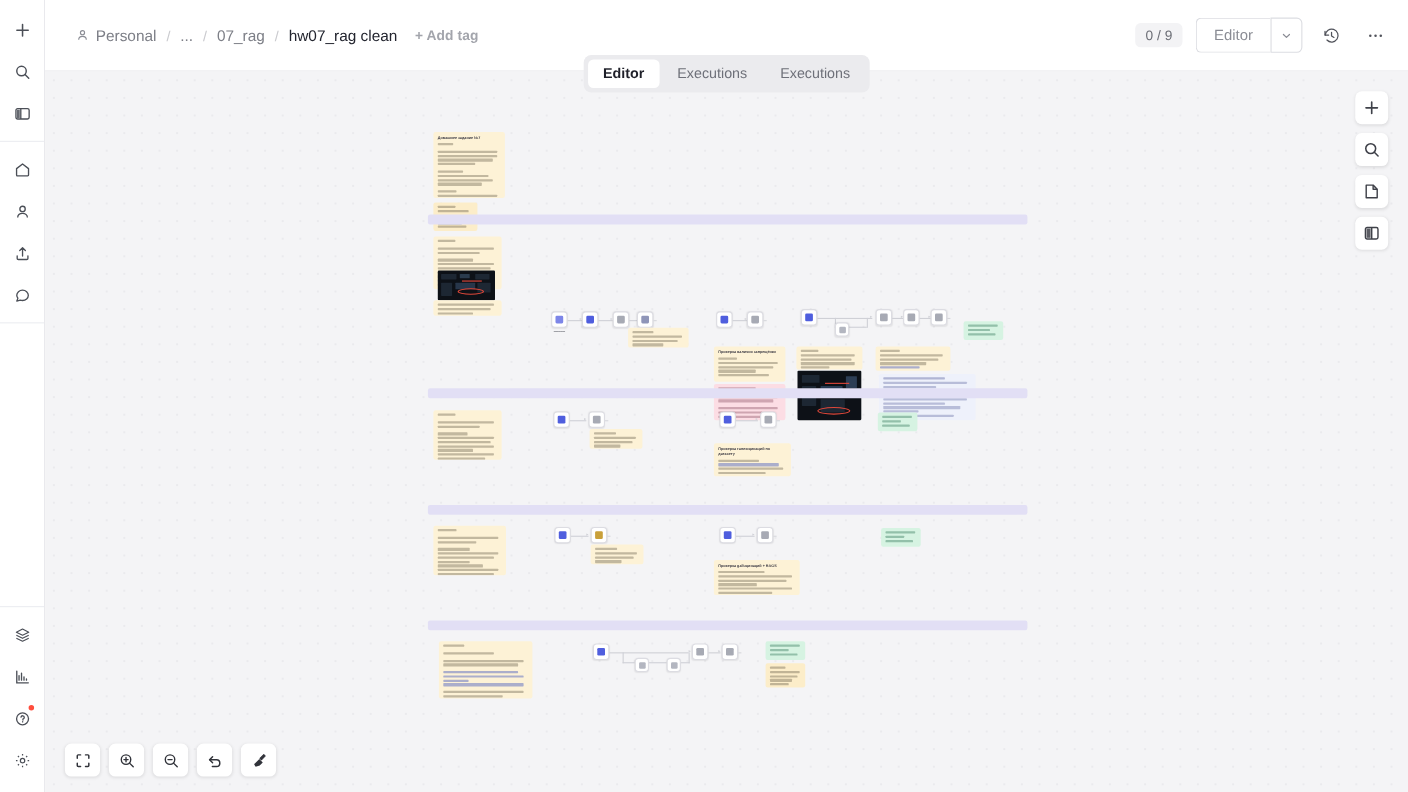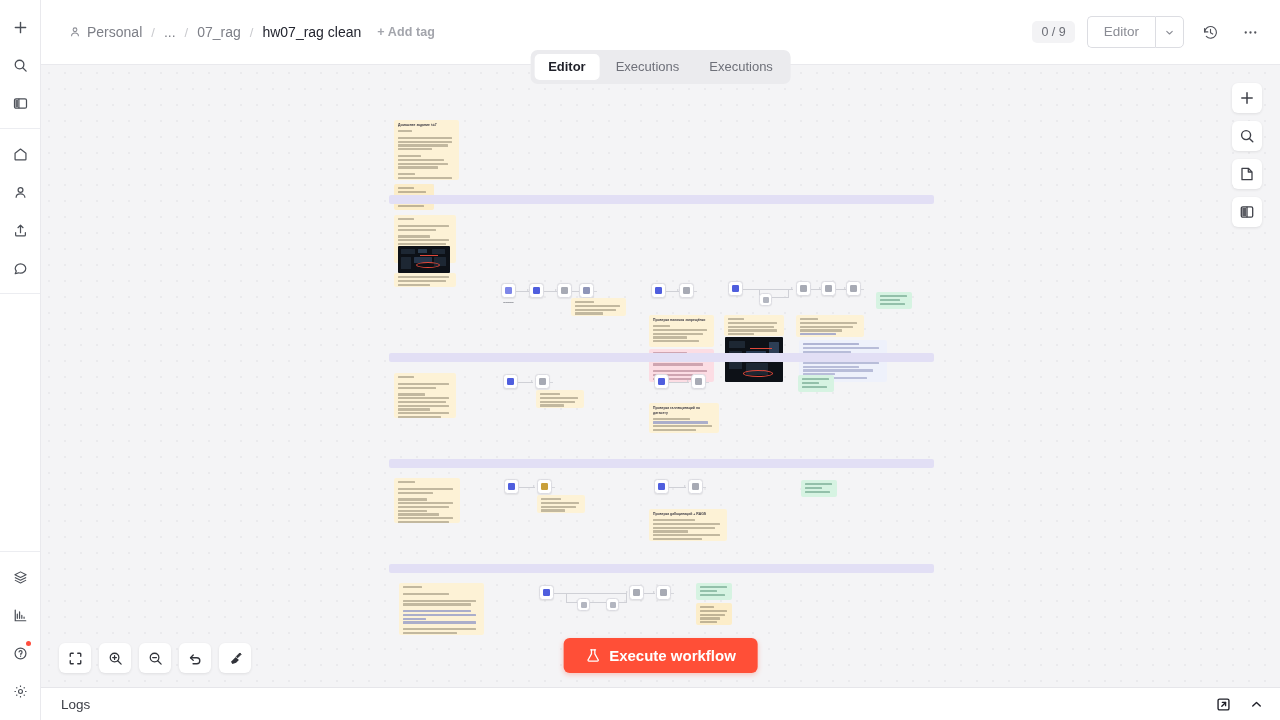--- a/index.html
+++ b/index.html
@@ -769,43 +769,17 @@
           </svg>
         </div>
         <div class="btool">
           <svg width="15" height="15" viewBox="0 0 16 16" fill="currentColor">
             <path d="M12.6 2.1 8.9 5.8l1.4 1.4 3.7-3.7z" stroke="currentColor" stroke-width="1" stroke-linejoin="round"></path>
             <path d="M8.3 6.4 3.2 11.5l1.5 2.4 4-1.3 2.9-2.9z"></path>
           </svg>
         </div>
       </div>
 
-      <button class="execute">
-        <span style="display:inline-flex;">
-          <svg width="15" height="15" viewBox="0 0 16 16" fill="none" stroke="#fff" stroke-width="1.35" stroke-linecap="round" stroke-linejoin="round">
-            <path d="M6.2 1.9v4.4L2.7 12.5a1 1 0 0 0 .85 1.55h8.9a1 1 0 0 0 .85-1.55L9.8 6.3V1.9"></path>
-            <path d="M5.4 1.9h5.2"></path>
-          </svg>
-        </span>
-        <span>Execute workflow</span>
-      </button>
     </div>
 
-    <div class="logs">
-      <span class="logs-title">Logs</span>
-      <div class="logs-right">
-        <span class="logs-btn">
-          <svg width="15" height="15" viewBox="0 0 16 16" fill="none" stroke="currentColor" stroke-width="1.45" stroke-linecap="round" stroke-linejoin="round">
-            <rect x="2.2" y="2.2" width="11.6" height="11.6" rx="1.6"></rect>
-            <path d="M6.2 9.8 10.2 5.8"></path>
-              <path d="M6.8 5.8h3.4v3.4"></path>
-          </svg>
-        </span>
-        <span class="logs-btn">
-          <svg width="15" height="15" viewBox="0 0 16 16" fill="none" stroke="currentColor" stroke-width="1.5" stroke-linecap="round" stroke-linejoin="round">
-            <path d="M4 9.6 8 5.8l4 3.8"></path>
-          </svg>
-        </span>
-      </div>
-    </div>
 
   </div>
 </div>
 
 </body></html>

